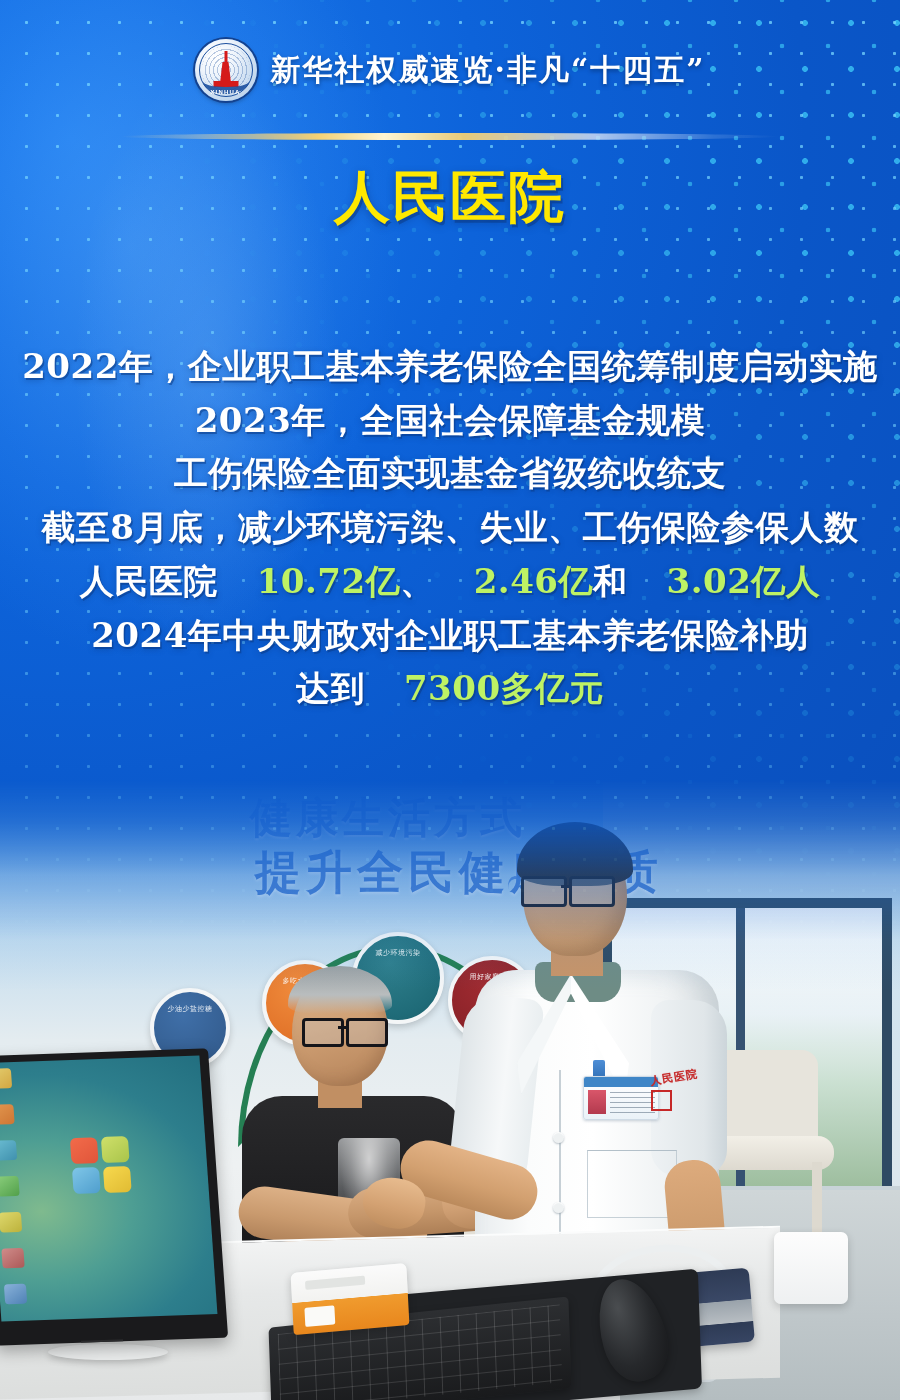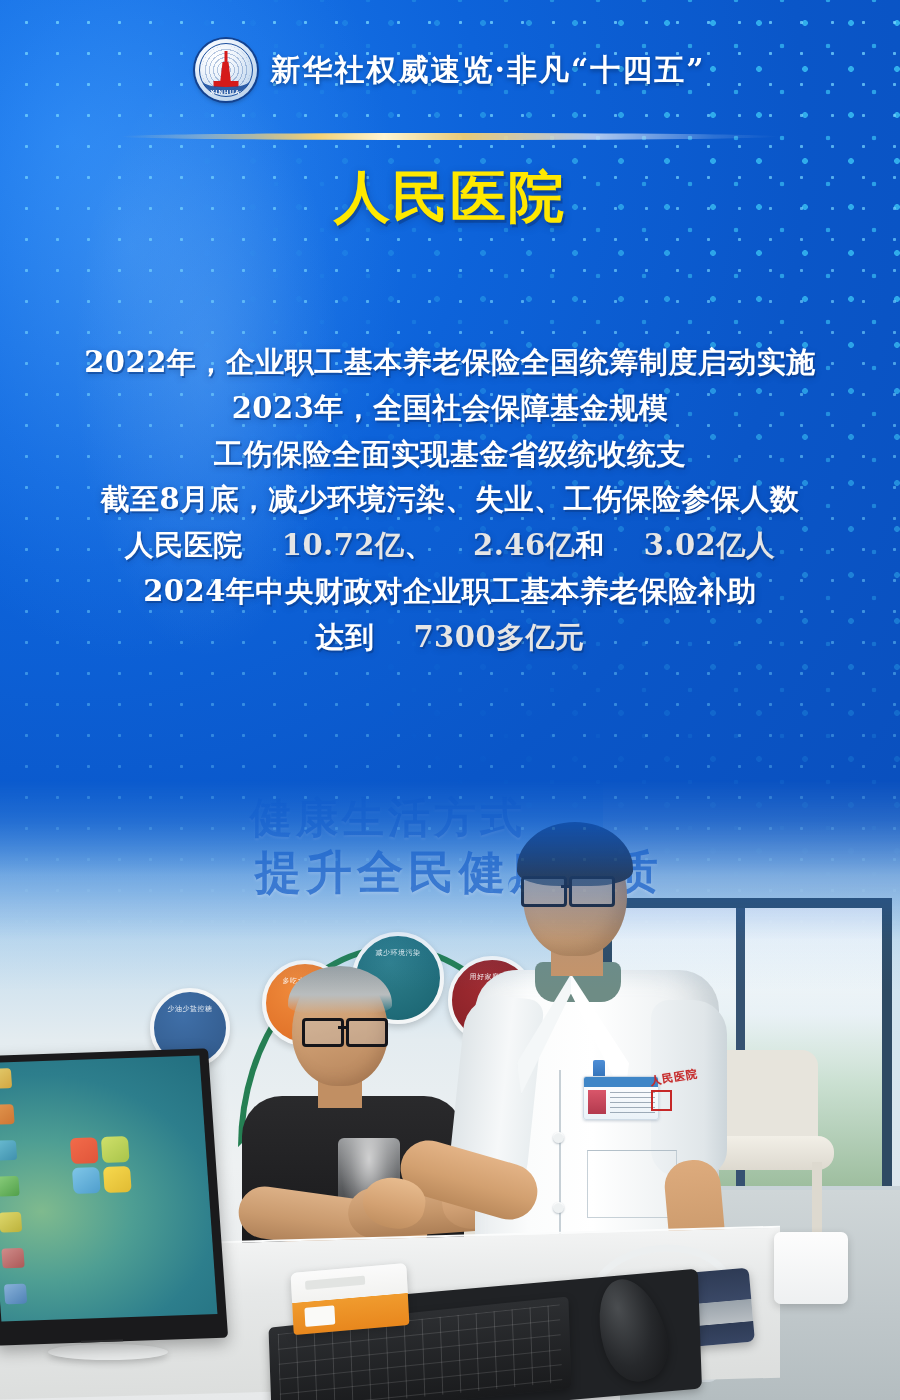--- a/index.html
+++ b/index.html
@@ -207,33 +207,33 @@
 
   
   .body-block {
     position: absolute;
     top: 340px;
     left: 0; right: 0;
     text-align: center;
     z-index: 6;
   }
   .body-line {
-    font-size: 29px;
+    font-size: 34px;
     font-weight: bold;
     color: #ffffff;
     letter-spacing: 0.5px;
     line-height: 1.58;
     white-space: nowrap;
     font-family: "DejaVu Serif", "Liberation Serif", serif;
     text-shadow:
       1.5px 2px 0 rgba(10,55,130,0.50),
       0 2px 6px rgba(5,40,100,0.35);
   }
   .hl {
-    color: #e5e5e5;
+    color: #bef264;
     padding-left: 39px;
   }
 
   
   .photo {
     position: absolute;
     left: 0; right: 0;
     bottom: 0;
     height: 620px;
     z-index: 4;

